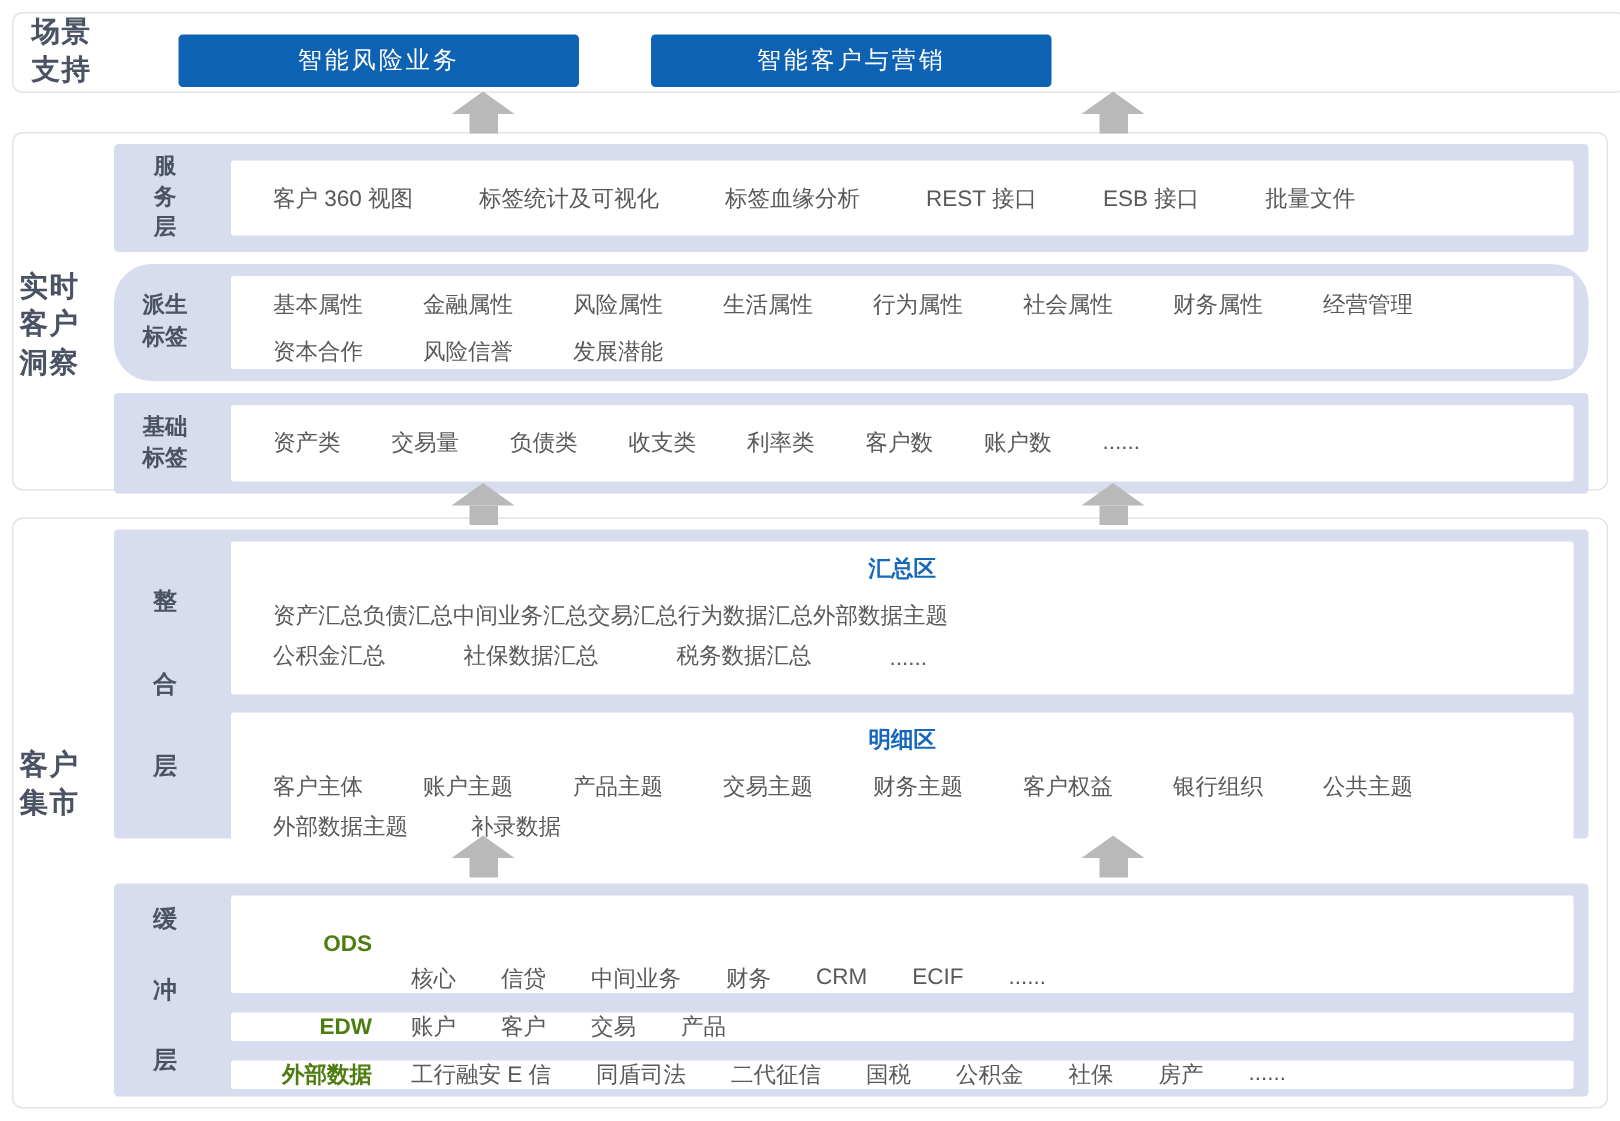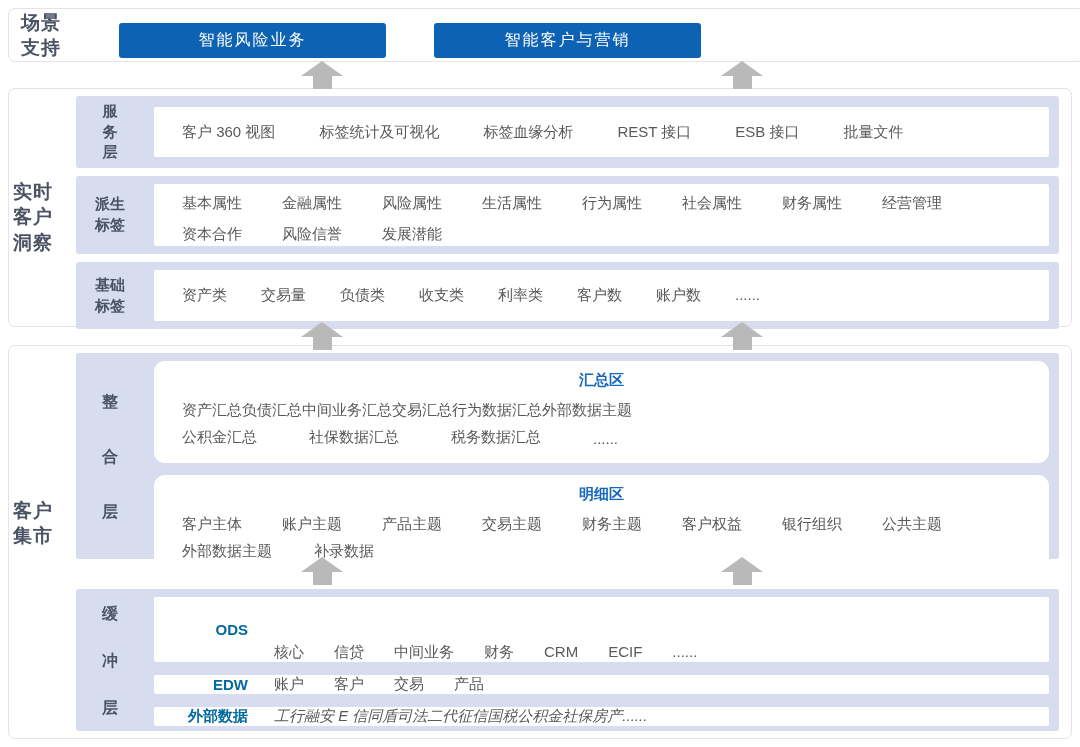--- a/index.html
+++ b/index.html
@@ -10,39 +10,39 @@
              white-space:pre-line;letter-spacing:1px;}
   .btn{position:absolute;height:35px;top:14px;width:267px;background:#0e62b4;color:#fff;font-size:16px;
        display:flex;align-items:center;justify-content:center;border-radius:3px;letter-spacing:2px;}
   .lav{background:#d7dcee;border-radius:3px;box-sizing:border-box;display:flex;flex:none;}
   .row-label{font-weight:bold;font-size:15px;color:#4a5264;white-space:pre-line;text-align:center;line-height:1.38;}
   .label-col{width:68px;flex:none;display:flex;align-items:center;justify-content:center;}
   .wbox{background:#fff;border-radius:2px;box-sizing:border-box;}
   .items{display:flex;white-space:nowrap;color:#595959;font-size:15px;}
   .rline{height:27px;display:flex;align-items:flex-end;}
   .zone-title{text-align:center;font-weight:bold;font-size:15px;color:#1467bd;height:26px;line-height:26px;}
-  .leader{font-weight:bold;font-size:15px;color:#0369a1;width:80px;text-align:right;flex:none;margin-right:26px;}
+  .leader{font-weight:bold;font-size:15px;color:#4d7c0f;width:80px;text-align:right;flex:none;margin-right:26px;}
   .arrow{position:absolute;width:42px;z-index:5;}
   .arrow-head{width:0;height:0;border-left:21px solid transparent;border-right:21px solid transparent;
               border-bottom:15px solid #b9b9b9;}
   .arrow-stem{width:19px;height:13px;background:#b9b9b9;margin:0 auto;}
   
   .mid-pad{padding:7px 12px 7px 67px;display:flex;flex-direction:column;gap:8px;}
   .svc-row{height:72px;}
   .svc-box{flex:1;margin:11px 10px;display:flex;align-items:center;padding-left:28px;}
-  .der-row{height:78px;}
+  .der-row{height:78px;border-radius:25px;}
   .der-box{flex:1;margin:8px 10px;display:flex;flex-direction:column;justify-content:center;gap:4px;padding-left:28px;}
   .base-row{height:67px;}
   .base-box{flex:1;margin:8px 10px;display:flex;align-items:center;padding-left:28px;}
   
   .bot-pad{padding:7px 12px 7px 67px;display:flex;flex-direction:column;gap:30px;}
   .integ{height:206px;}
   .integ-label{line-height:55px;}
   .integ-content{flex:1;margin:8px 10px;display:flex;flex-direction:column;gap:12px;}
-  .zone{flex:1;padding:6px 0 16px 0;border-radius:11px;}
+  .zone{flex:1;padding:6px 0 16px 0;}
   .zone .items{padding-left:28px;}
   .buffer{height:142px;}
   .buf-label{line-height:47px;}
   .buf-content{flex:1;margin:8px 10px;display:flex;flex-direction:column;gap:13px;}
   .buf-row{flex:1;display:flex;align-items:center;padding-left:14px;}
 </style>
 </head>
 <body>
 
 <div class="canvas">
@@ -192,21 +192,21 @@
           <span class="leader">EDW</span>
           <div class="items" style="gap:30px;">
             <span>账户</span>
             <span>客户</span>
             <span>交易</span>
             <span>产品</span>
           </div>
         </div>
         <div class="wbox buf-row">
           <span class="leader">外部数据</span>
-          <div class="items" style="font-style:italic;">
+          <div class="items" style="gap:30px;">
             <span>工行融安 E 信</span>
             <span>同盾司法</span>
             <span>二代征信</span>
             <span>国税</span>
             <span>公积金</span>
             <span>社保</span>
             <span>房产</span>
             <span>......</span>
           </div>
         </div>

